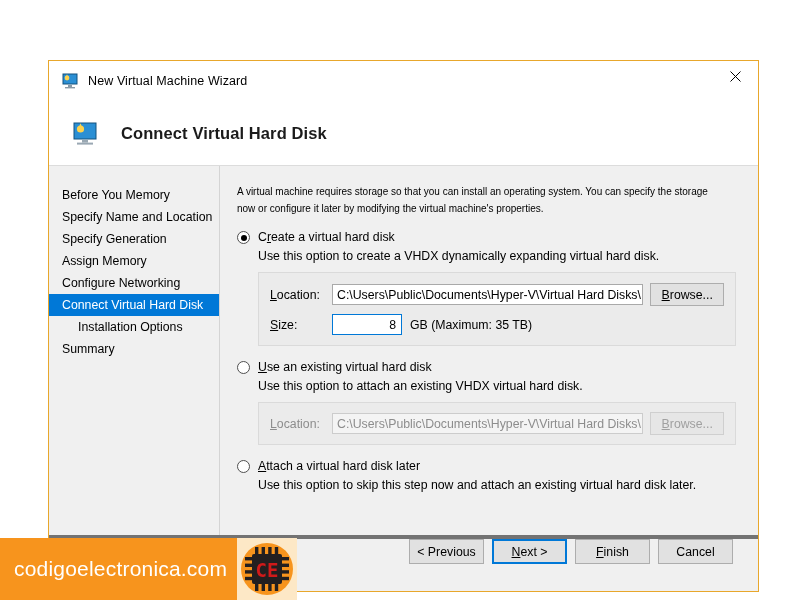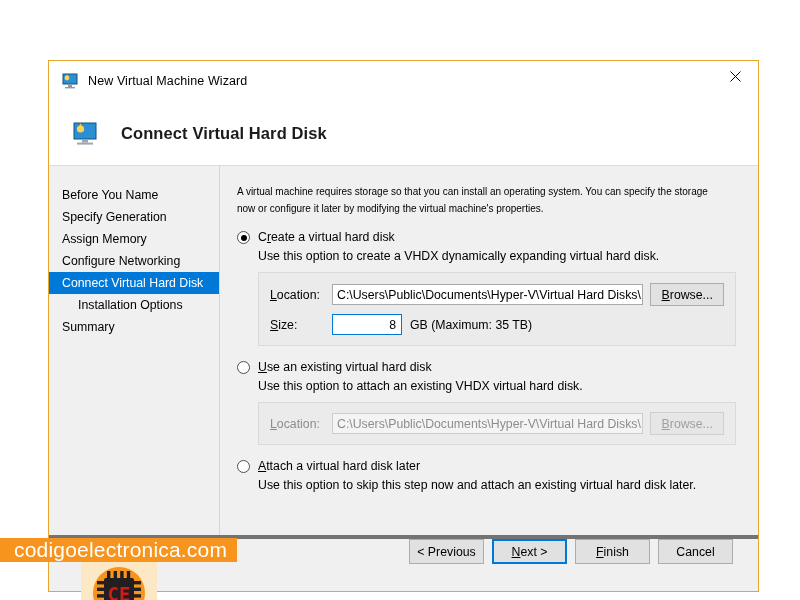--- a/index.html
+++ b/index.html
@@ -289,38 +289,37 @@
 
   
   .watermark {
     position: absolute;
     left: 0;
     top: 538px;
     height: 62px;
     display: flex;
     align-items: center;
     z-index: 5;
-    flex-direction: column;
   }
   .watermark-bar {
     background: #f7941d;
     height: 62px;
     display: flex;
     align-items: center;
     padding-left: 14px;
     padding-right: 10px;
     box-sizing: border-box;
   }
   .watermark-text {
     color: #ffffff;
     font-size: 21px;
     letter-spacing: 0.2px;
   }
   .watermark-logo {
-    width: 76px;
+    width: 60px;
     height: 62px;
     background: #fde8c6;
     display: flex;
     align-items: center;
     justify-content: center;
     flex: 0 0 auto;
   }
 </style>
 </head>
 <body>
@@ -357,21 +356,22 @@
           <rect x="11" y="19" width="6" height="2.6" fill="#9aa8b3"></rect>
           <rect x="6" y="21.6" width="16" height="2" fill="#9aa8b3"></rect>
         </svg>
       </span>
       <span class="header-title">Connect Virtual Hard Disk</span>
     </div>
 
     <div class="body">
 
       <div class="sidebar">
-        <div class="nav-item">Before You Name</div>
+        <div class="nav-item">Before You Memory</div>
+        <div class="nav-item">Specify Name and Location</div>
         <div class="nav-item">Specify Generation</div>
         <div class="nav-item">Assign Memory</div>
         <div class="nav-item">Configure Networking</div>
         <div class="nav-item selected">Connect Virtual Hard Disk</div>
         <div class="nav-item sub">Installation Options</div>
         <div class="nav-item">Summary</div>
       </div>
 
       <div class="content">
 

